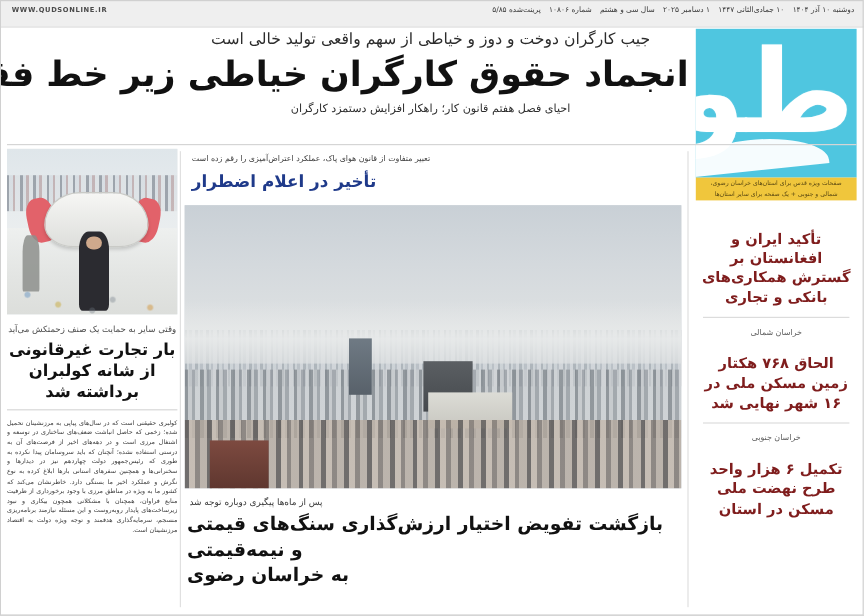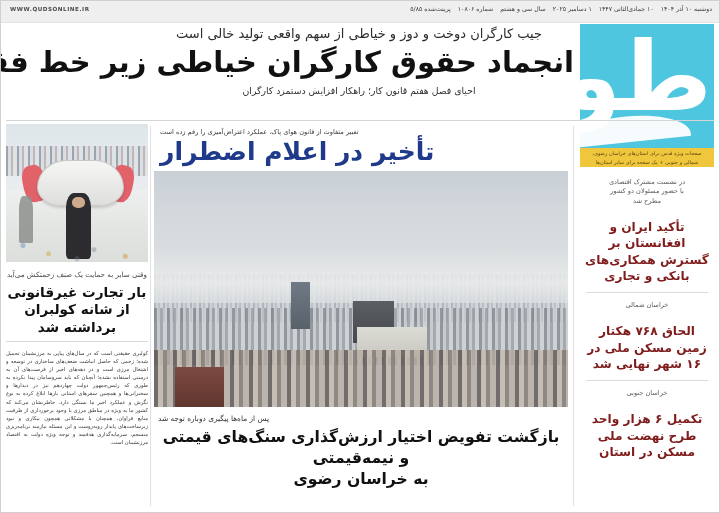--- a/index.html
+++ b/index.html
@@ -251,21 +251,21 @@
     right: 152px;
     width: 414px;
   }
   .center-kicker {
     font-size: 6.6px;
     color: #3b3b3b;
     text-align: left;
     margin: 4px 0 0 6px;
   }
   .center-title {
-    font-size: 25px;
+    font-size: 14px;
     font-weight: bold;
     color: #1f3a8a;
     text-align: left;
     margin: 3px 6px 0 6px;
     letter-spacing: -0.4px;
     line-height: 26px;
   }
 
   .city-photo {
     position: relative;
@@ -337,21 +337,21 @@
     font-size: 7.4px;
     color: #333333;
     text-align: left;
     margin: 7px 4px 0 4px;
   }
   .bottom-title {
     font-size: 15.6px;
     font-weight: bold;
     color: #111111;
     line-height: 21px;
-    text-align: center;
+    text-align: left;
     margin: 4px 2px 0 2px;
     letter-spacing: -0.3px;
   }
 
   
   .rightcol {
     position: absolute;
     top: 172px;
     right: 6px;
     width: 134px;
@@ -474,25 +474,20 @@
     <div class="bottom-kicker">پس از ماه‌ها پیگیری دوباره توجه شد</div>
     <div class="bottom-title">
       <div>بازگشت تفویض اختیار ارزش‌گذاری سنگ‌های قیمتی و نیمه‌قیمتی</div>
       <div>به خراسان رضوی</div>
     </div>
   </div>
 
   <div class="rightcol">
 
     <div class="rc-item">
-      <div class="rc-kicker">
-        <div>در نشست مشترک اقتصادی</div>
-        <div>با حضور مسئولان دو کشور</div>
-        <div>مطرح شد</div>
-      </div>
       <div class="rc-title">تأکید ایران و افغانستان بر گسترش همکاری‌های بانکی و تجاری</div>
     </div>
 
     <div class="rc-rule"></div>
 
     <div class="rc-item">
       <div class="rc-kicker">
         <div>خراسان شمالی</div>
       </div>
       <div class="rc-title">الحاق ۷۶۸ هکتار زمین مسکن ملی در ۱۶ شهر نهایی شد</div>

